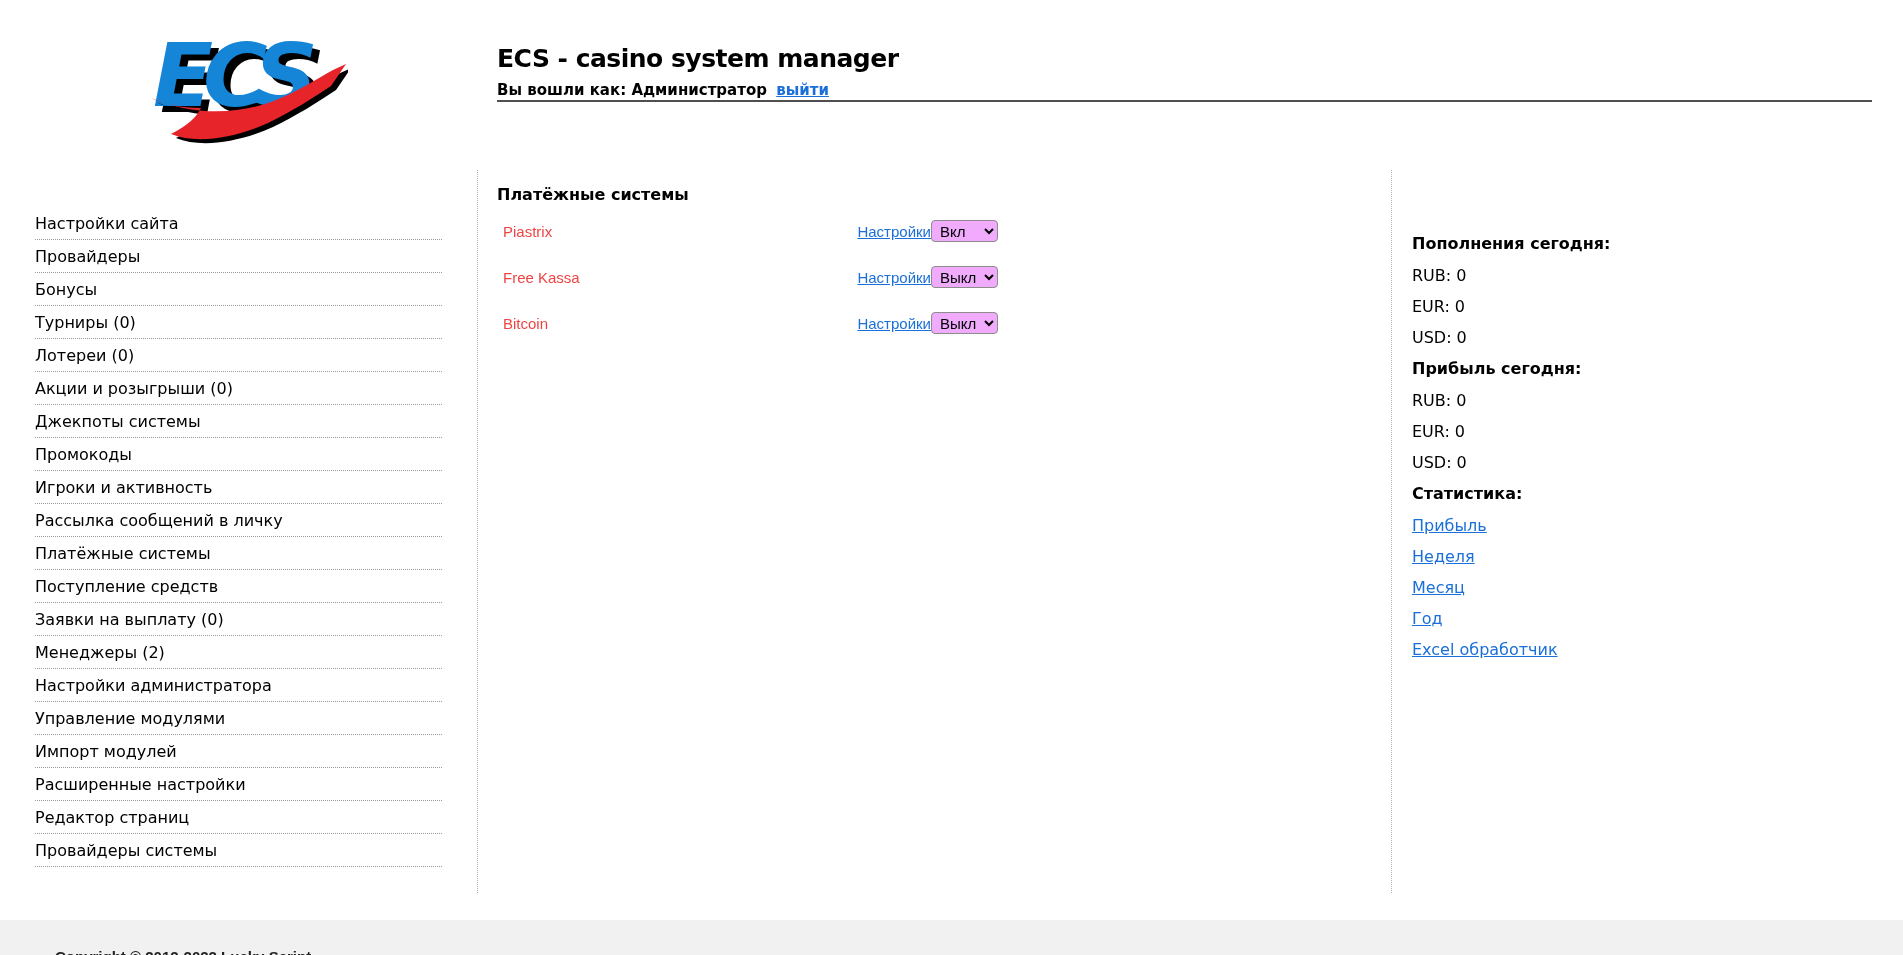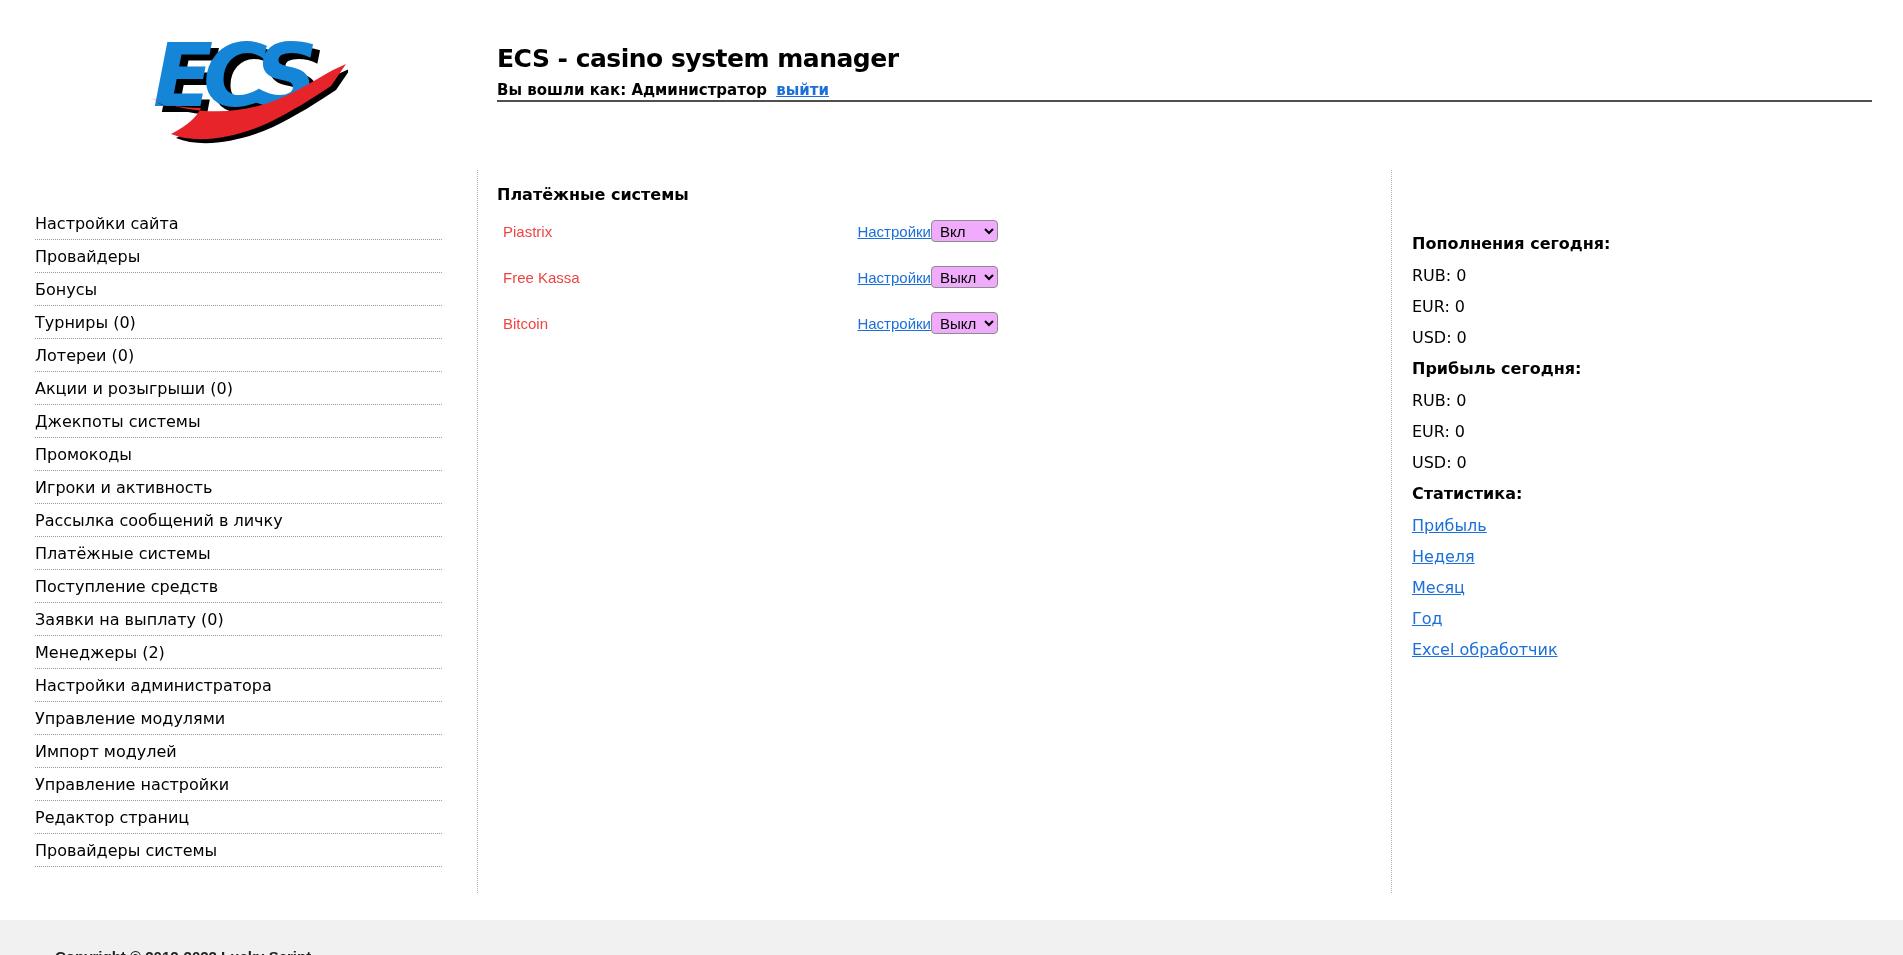--- a/index.html
+++ b/index.html
@@ -114,21 +114,21 @@
     <li class="sidebar-item">Заявки на выплату (0)</li>
 
     <li class="sidebar-item">Менеджеры (2)</li>
 
     <li class="sidebar-item">Настройки администратора</li>
 
     <li class="sidebar-item">Управление модулями</li>
 
     <li class="sidebar-item">Импорт модулей</li>
 
-    <li class="sidebar-item">Управление настройки</li>
+    <li class="sidebar-item">Расширенные настройки</li>
 
     <li class="sidebar-item">Редактор страниц</li>
 
     <li class="sidebar-item">Провайдеры системы</li>
   </ul>
 
 <div class="vsep vsep1"></div>
 <div class="vsep vsep2"></div>
 
 <div class="main">

